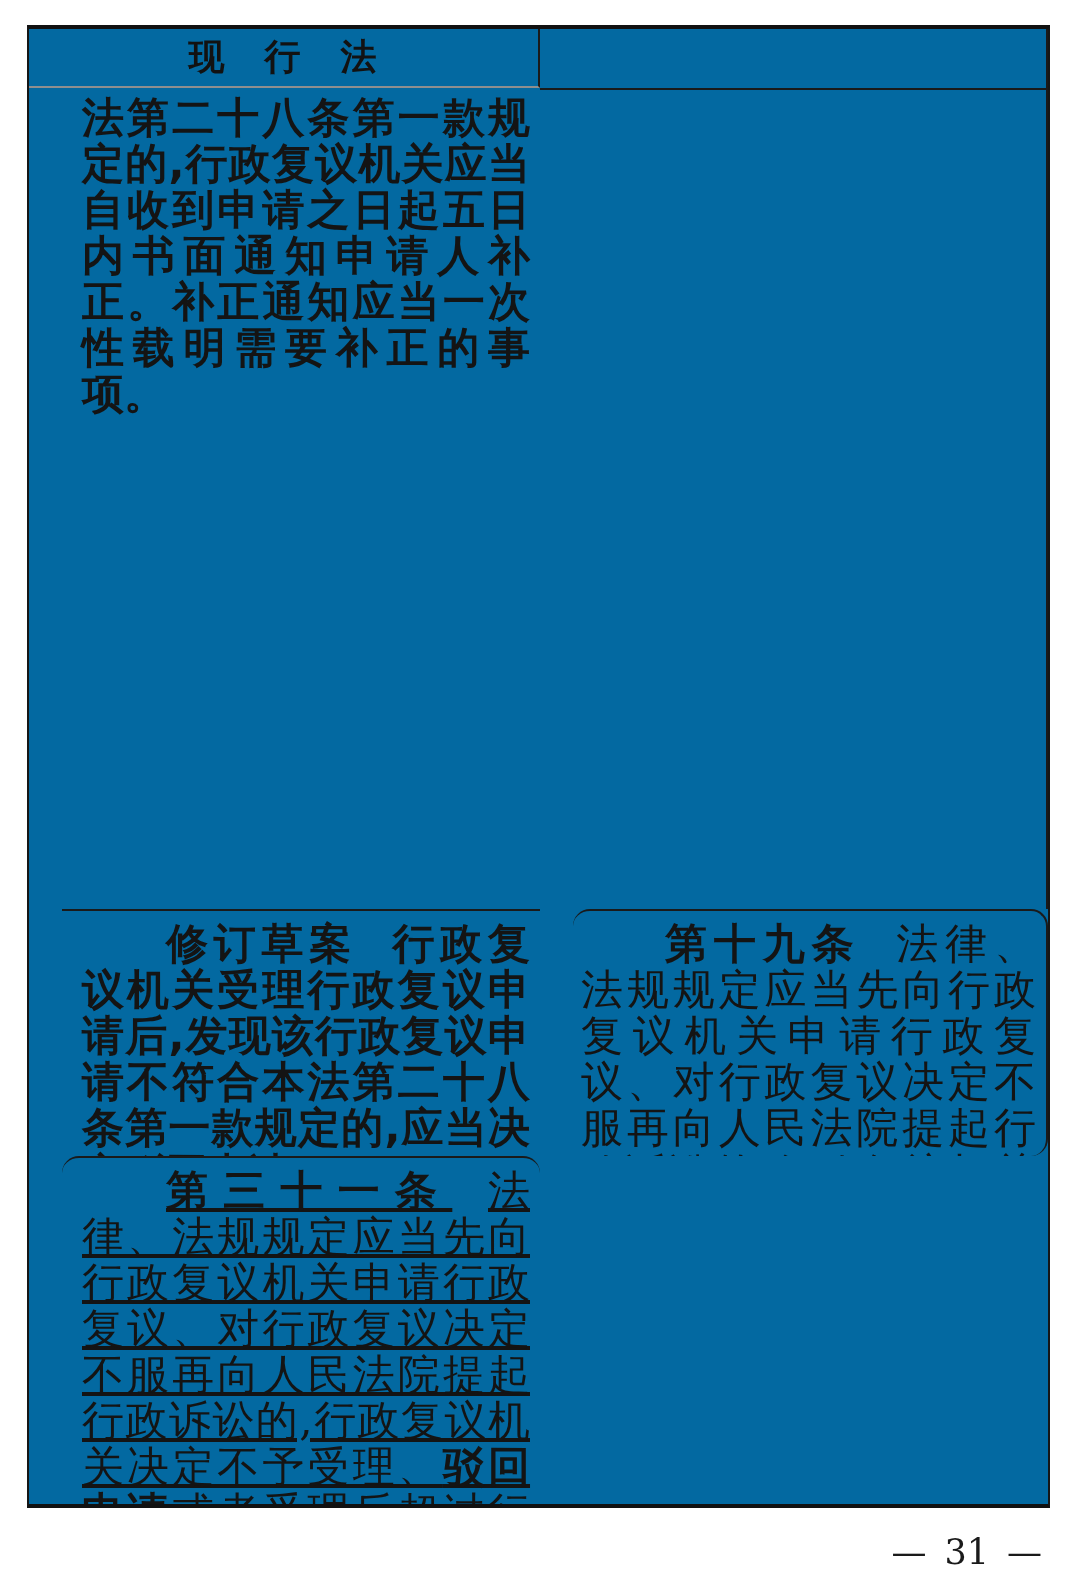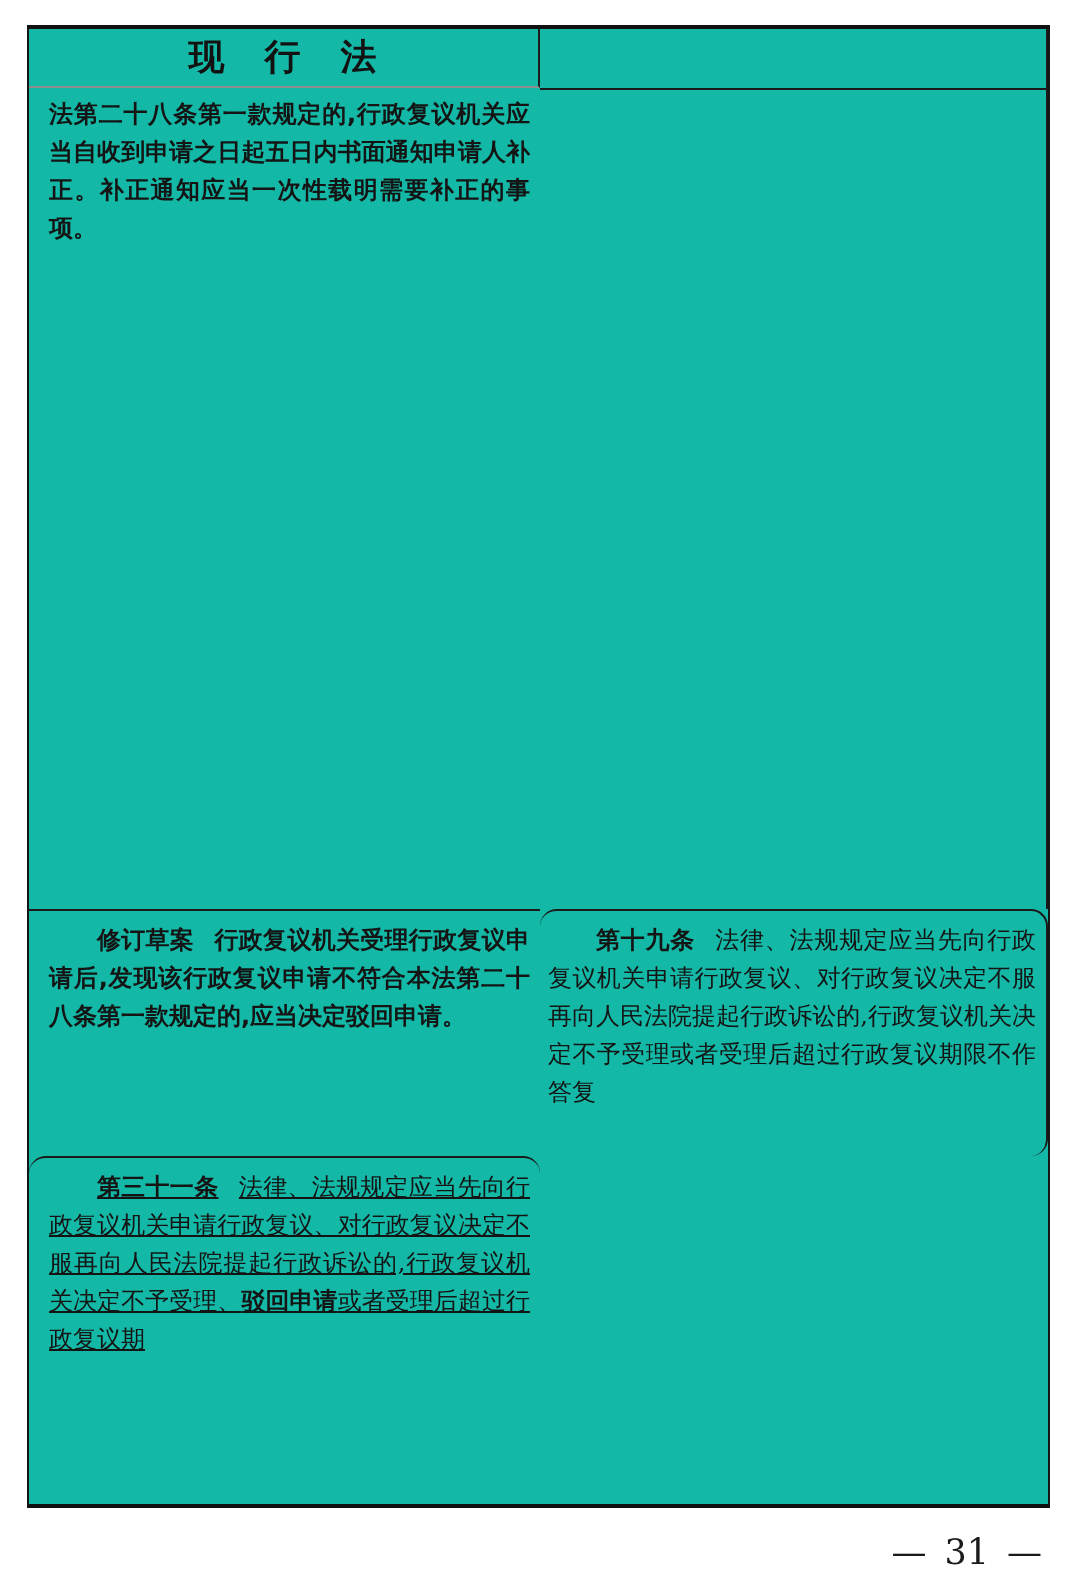--- a/index.html
+++ b/index.html
@@ -17,21 +17,21 @@
     left: 27px; top: 25px;
     width: 1023px; height: 1483px;
     box-sizing: border-box;
     border-left: 2px solid #161616;
     border-right: 2px solid #161616;
     border-top: 4px solid #111111;
     border-bottom: 4px solid #111111;
     display: grid;
     grid-template-columns: 511px 1fr;
     grid-template-rows: 59px 821px 247px 1fr;
-    background: #14b8a6;
+    background: #0369a1;
   }
 
   .cell {
     box-sizing: border-box;
     overflow: hidden;
   }
   .cell.left  { border-right: 2px solid #1a1a1a; }
 
   .hdr {
     border-bottom: 2px solid #8f8f8f;
@@ -41,25 +41,26 @@
     font-family: "DejaVu Sans", "Liberation Sans", sans-serif;
     font-weight: 700;
     font-size: 36px;
     letter-spacing: 2px;
     color: #121212;
   }
 
   .rowline { border-top: 2px solid #1a1a1a; }
 
   .textcell {
-    font-size: 24px;
-    line-height: 38px;
+    font-size: 42px;
+    line-height: 46px;
     text-align: justify;
     text-justify: inter-character;
     color: #141414;
+    margin-left: 33px;
   }
   .textcell p { margin: 0; text-indent: 2em; }
   .textcell p.noindent { text-indent: 0; }
 
   .cell-r1 { padding: 7px 10px 0 20px; }
   .cell-r2 { padding: 10px 10px 0 20px; }
   .cell-r3l { padding: 10px 10px 0 8px; }
   .cell-r3r { padding: 10px 10px 0 20px; text-decoration: underline; }
 
   .hei {

